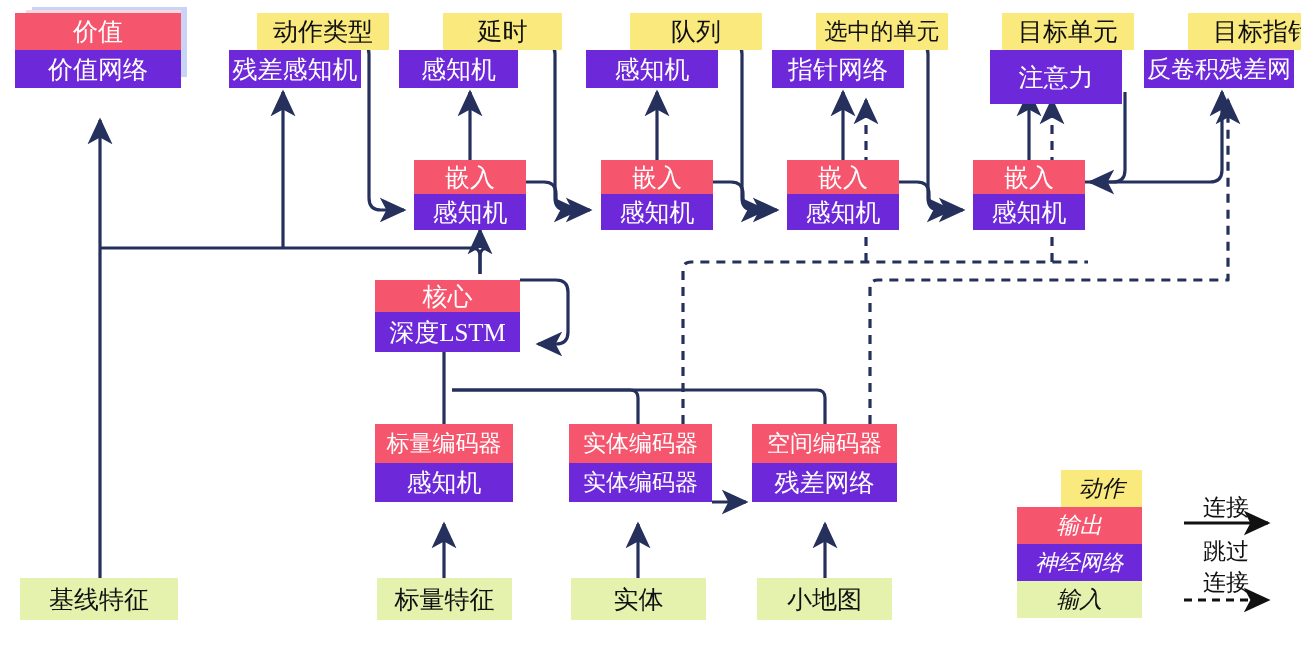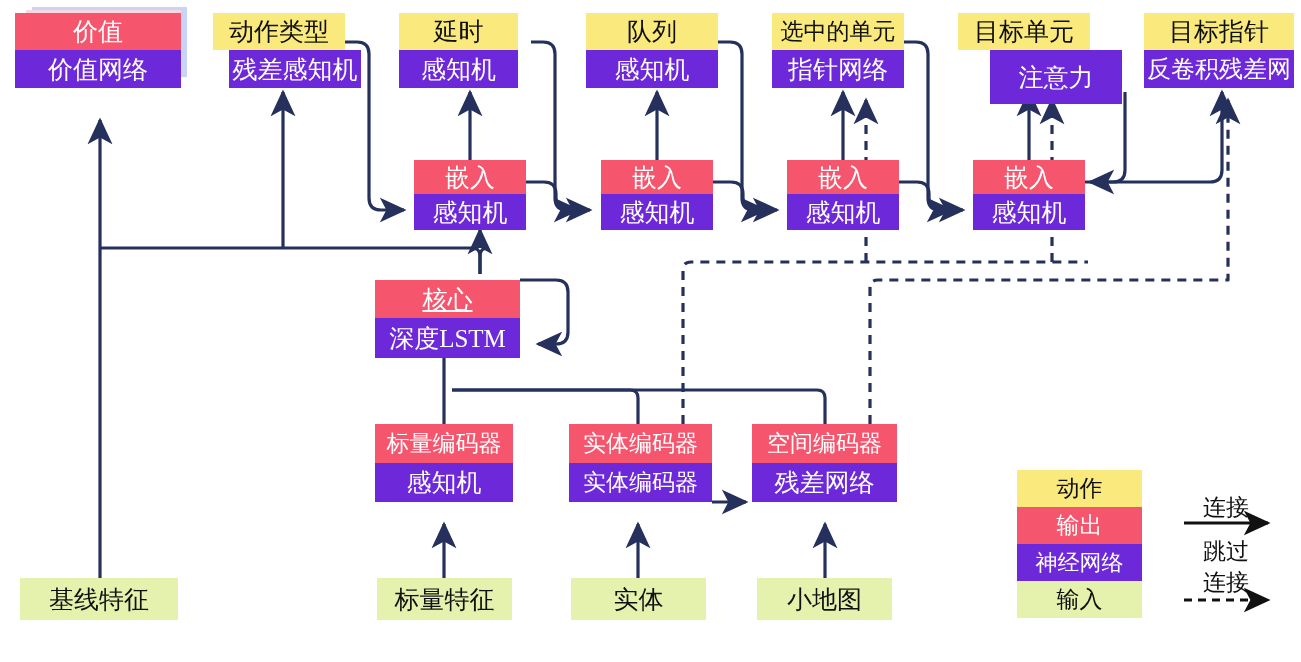--- a/index.html
+++ b/index.html
@@ -10,26 +10,26 @@
     -webkit-font-smoothing:antialiased;
   }
   #stage{position:relative;width:1301px;height:662px;background:#fff;}
   svg#wires{position:absolute;left:0;top:0;width:1301px;height:662px;}
   .node{position:absolute;box-sizing:border-box;}
   .cell{
     display:flex;align-items:center;justify-content:center;
     box-sizing:border-box;width:100%;
     font-size:25px;line-height:1;letter-spacing:0px;white-space:nowrap;
   }
-  .c-action{background:#faea7e;color:#101010;}
+  .c-action{background:#faea7e;color:#101010;margin-left:44px;}
   .c-output{background:#f5566e;color:#ffffff;}
   .c-net   {background:#6d28d9;color:#ffffff;}
   .c-input {background:#e4f2ae;color:#101010;}
   .shadow1,.shadow2{position:absolute;box-sizing:border-box;}
-  .legend-box{position:absolute;}
+  .legend-box{position:absolute;font-style:italic;}
   .legend-cell{
     display:flex;align-items:center;justify-content:center;
     font-size:23px;line-height:1;white-space:nowrap;box-sizing:border-box;
   }
   .legend-label{
     position:absolute;font-size:23px;color:#101010;white-space:nowrap;
     text-align:center;
   }
 </style>
 </head>
@@ -181,21 +181,21 @@
   <div class="node" style="left:787px;top:160px;width:112px;height:70px;">
     <div class="cell c-output" style="height:34px;">嵌入</div>
     <div class="cell c-net" style="height:36px;">感知机</div>
   </div>
   <div class="node" style="left:973px;top:160px;width:112px;height:70px;">
     <div class="cell c-output" style="height:34px;">嵌入</div>
     <div class="cell c-net" style="height:36px;">感知机</div>
   </div>
 
   <div class="node" style="left:375px;top:280px;width:145px;height:78px;">
-    <div class="cell c-output" style="height:38px;text-decoration:underline;">核心</div>
+    <div class="cell c-output" style="height:32px;">核心</div>
     <div class="cell c-net" style="height:40px;">深度LSTM</div>
   </div>
 
   <div class="node" style="left:375px;top:424px;width:138px;height:78px;">
     <div class="cell c-output" style="height:39px;font-size:23px;">标量编码器</div>
     <div class="cell c-net" style="height:39px;">感知机</div>
   </div>
   <div class="node" style="left:569px;top:424px;width:143px;height:78px;">
     <div class="cell c-output" style="height:39px;font-size:23px;">实体编码器</div>
     <div class="cell c-net" style="height:39px;font-size:23px;">实体编码器</div>

